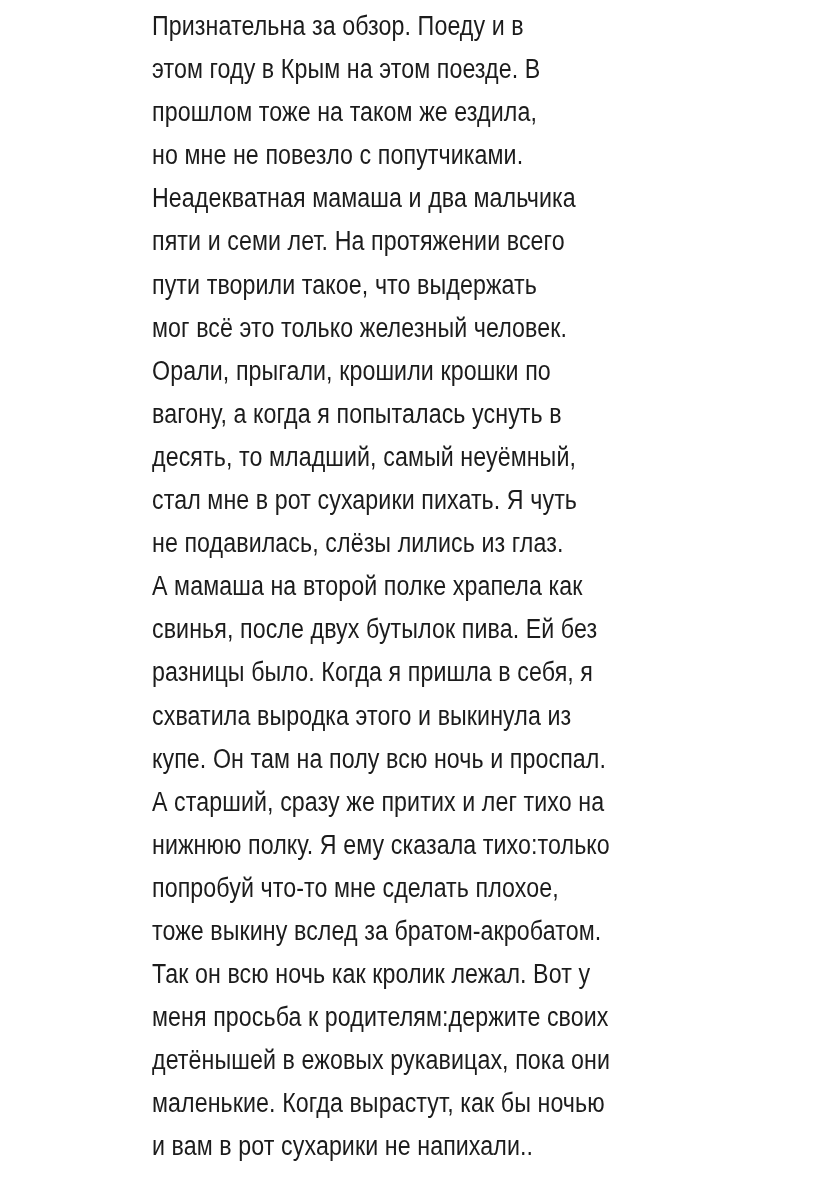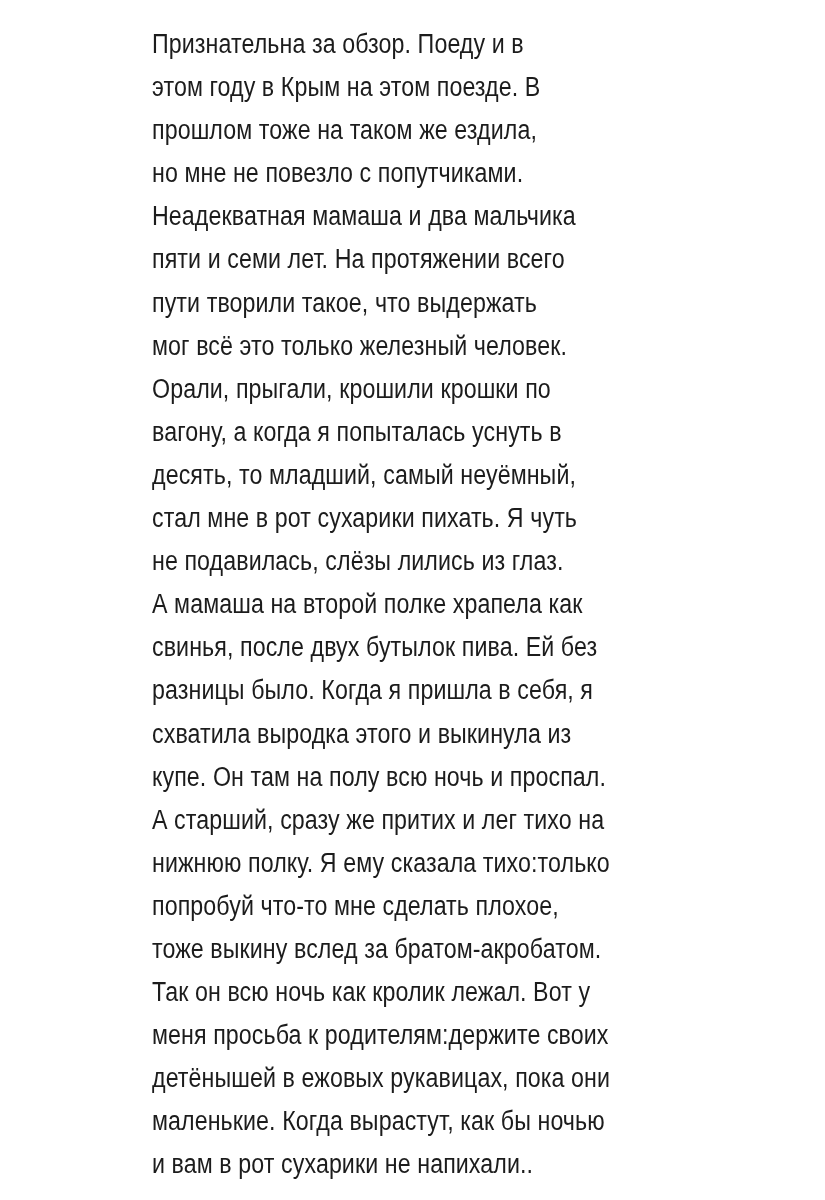--- a/index.html
+++ b/index.html
@@ -9,21 +9,21 @@
     }
     body {
       width: 825px;
       height: 1200px;
       position: relative;
       overflow: hidden;
     }
     .article {
       position: absolute;
       left: 152px;
-      top: 23px;
+      top: 5px;
       width: 640px;
     }
     .line {
       display: block;
       height: 43.1px;
       line-height: 43.1px;
       font-family: "Liberation Sans", sans-serif;
       font-size: 27px;
       color: #1c1c1c;
       white-space: nowrap;

